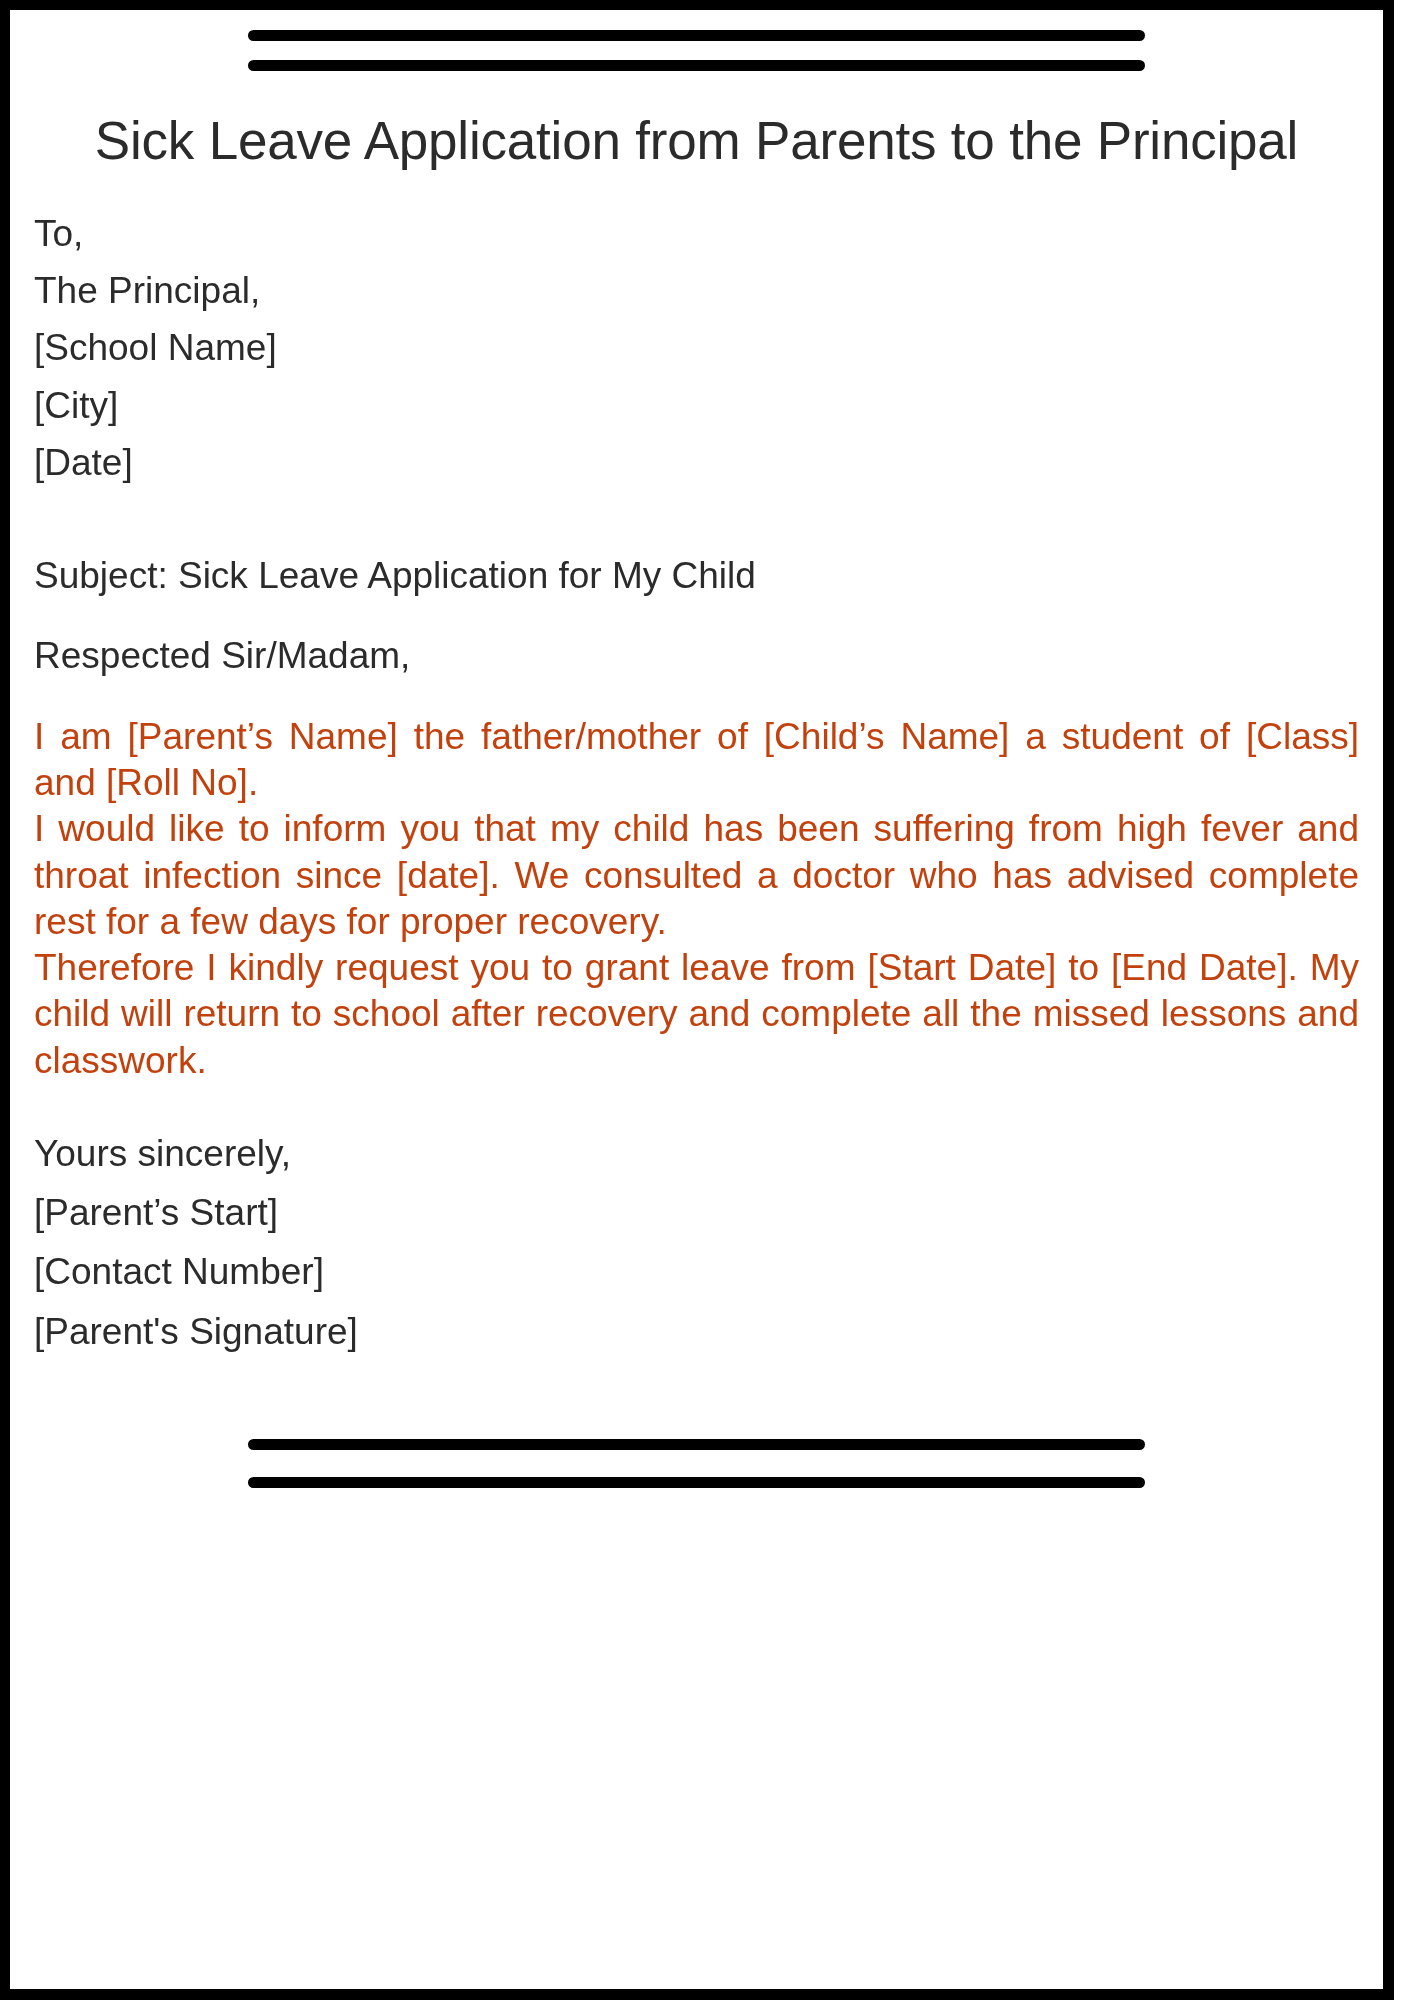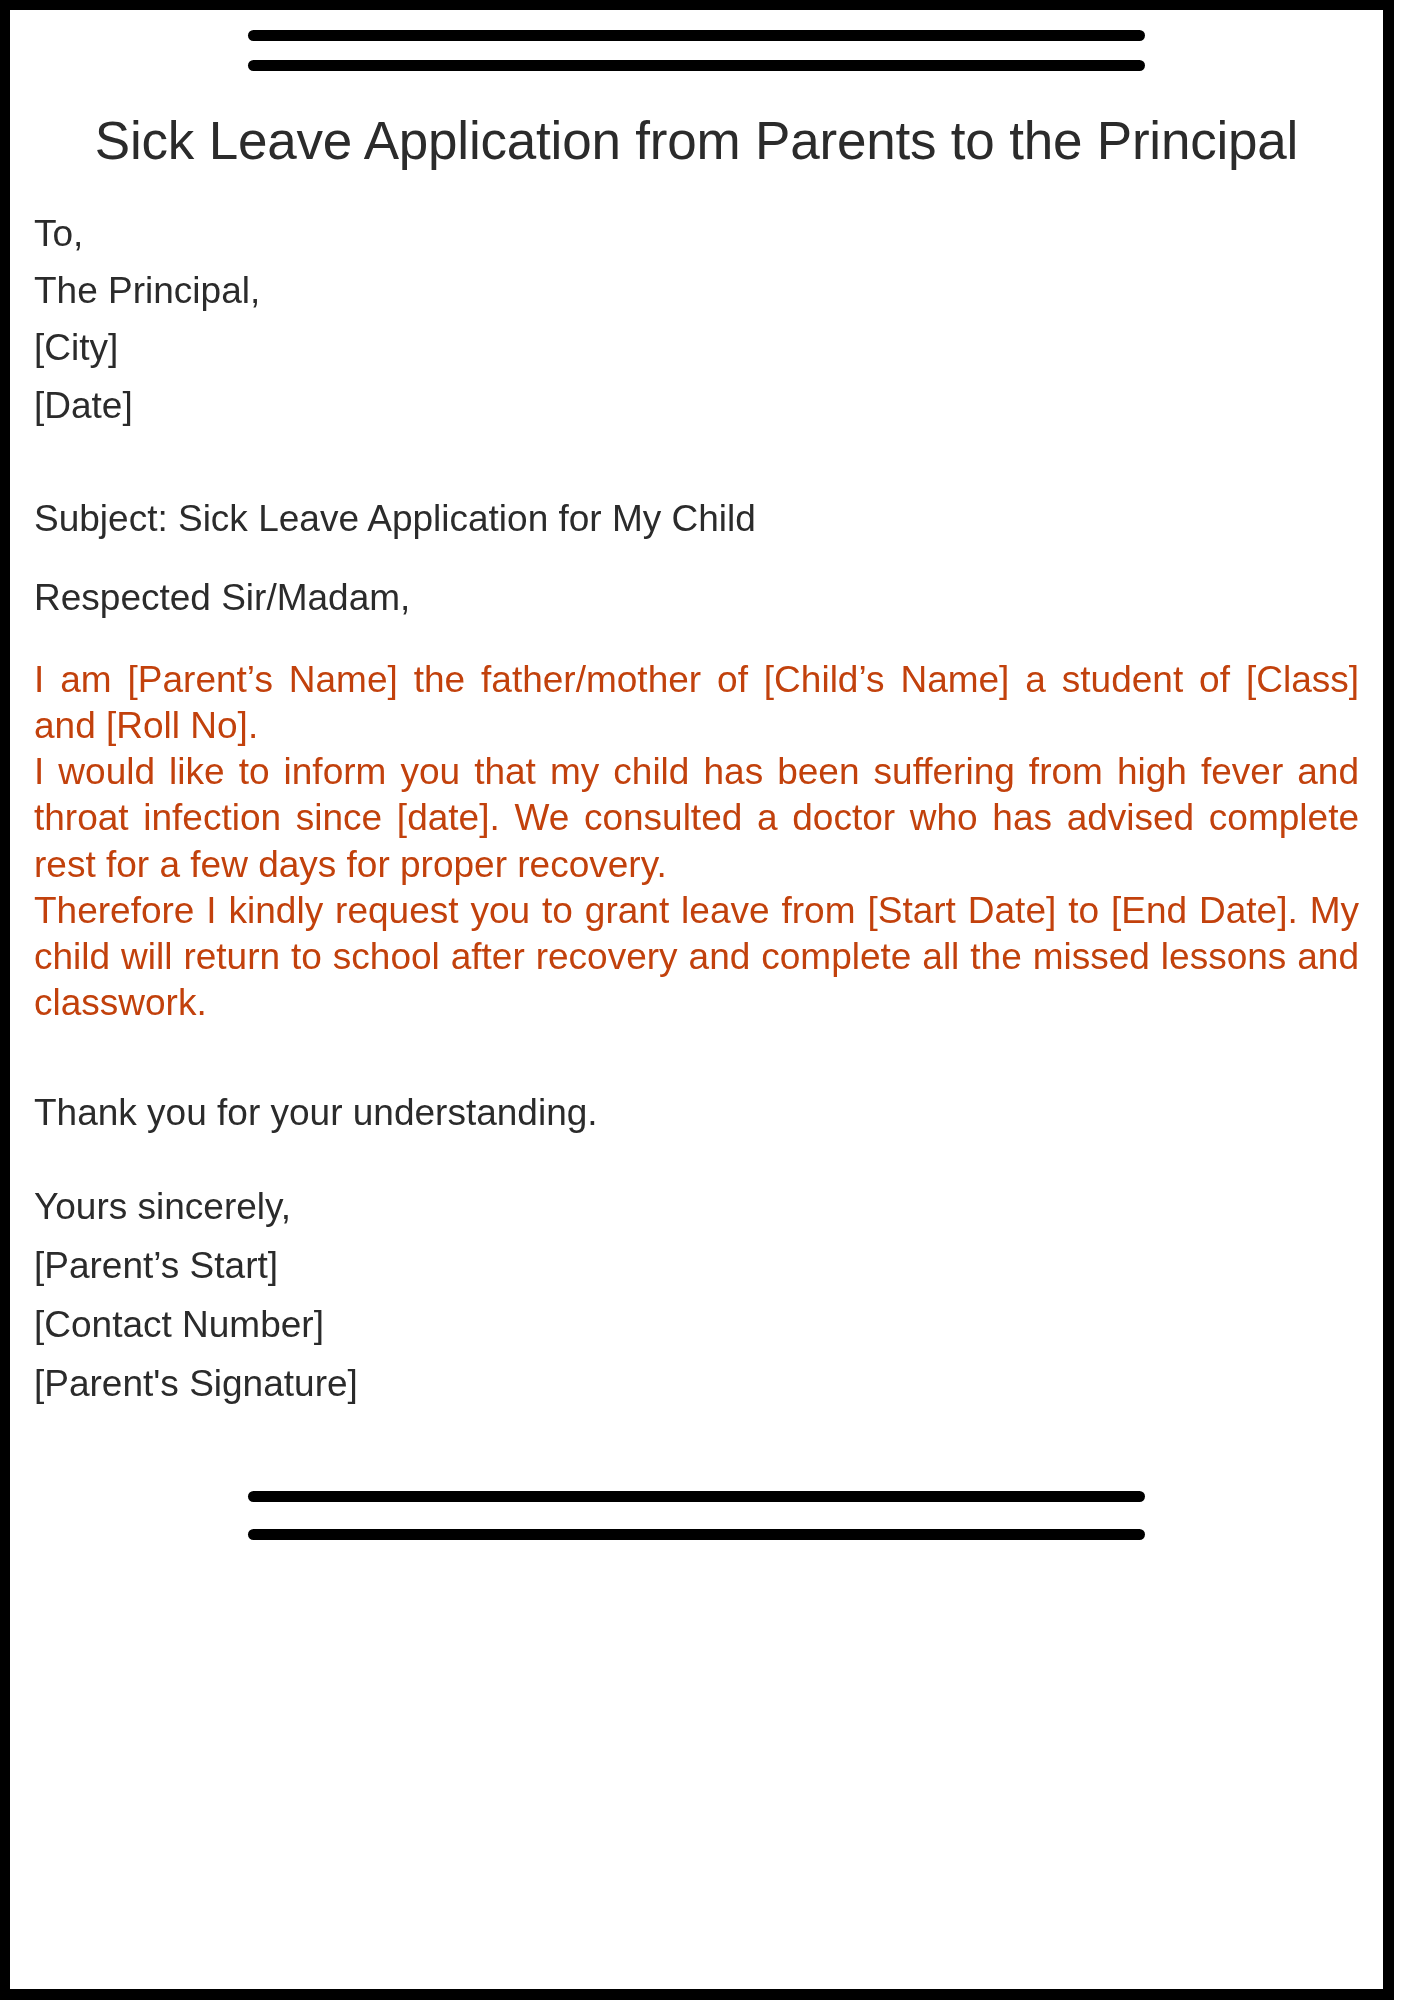--- a/index.html
+++ b/index.html
@@ -156,35 +156,35 @@
       <div class="rule"></div>
     </div>
 
     <div class="content">
 
       <h1 class="doc-title"><span>Sick Leave Application from Parents to</span> <span>the Principal</span></h1>
 
       <div class="addr-block">
         <div class="line">To,</div>
         <div class="line">The Principal,</div>
+        <div class="line">[School Name]</div>
         <div class="line">[City]</div>
         <div class="line">[Date]</div>
       </div>
 
       <div class="subject-line">Subject: Sick Leave Application for My Child</div>
 
       <div class="salutation">Respected Sir/Madam,</div>
 
       <div class="body-block">
         <p class="para">I am [Parent’s Name] the father/mother of [Child’s Name] a student of [Class] and [Roll No].</p>
         <p class="para">I would like to inform you that my child has been suffering from high fever and throat infection since [date]. We consulted a doctor who has advised complete rest for a few days for proper recovery.</p>
         <p class="para">Therefore I kindly request you to grant leave from [Start Date] to [End Date]. My child will return to school after recovery and complete all the missed lessons and classwork.</p>
       </div>
 
-      <div class="closing-note">Thank you for your understanding.</div>
 
       <div class="sign-block">
         <div class="sign-line">Yours sincerely,</div>
         <div class="sign-line">[Parent’s Start]</div>
         <div class="sign-line">[Contact Number]</div>
         <div class="sign-line">[Parent's Signature]</div>
       </div>
 
       <div class="spacer-bottom"></div>
     </div>

